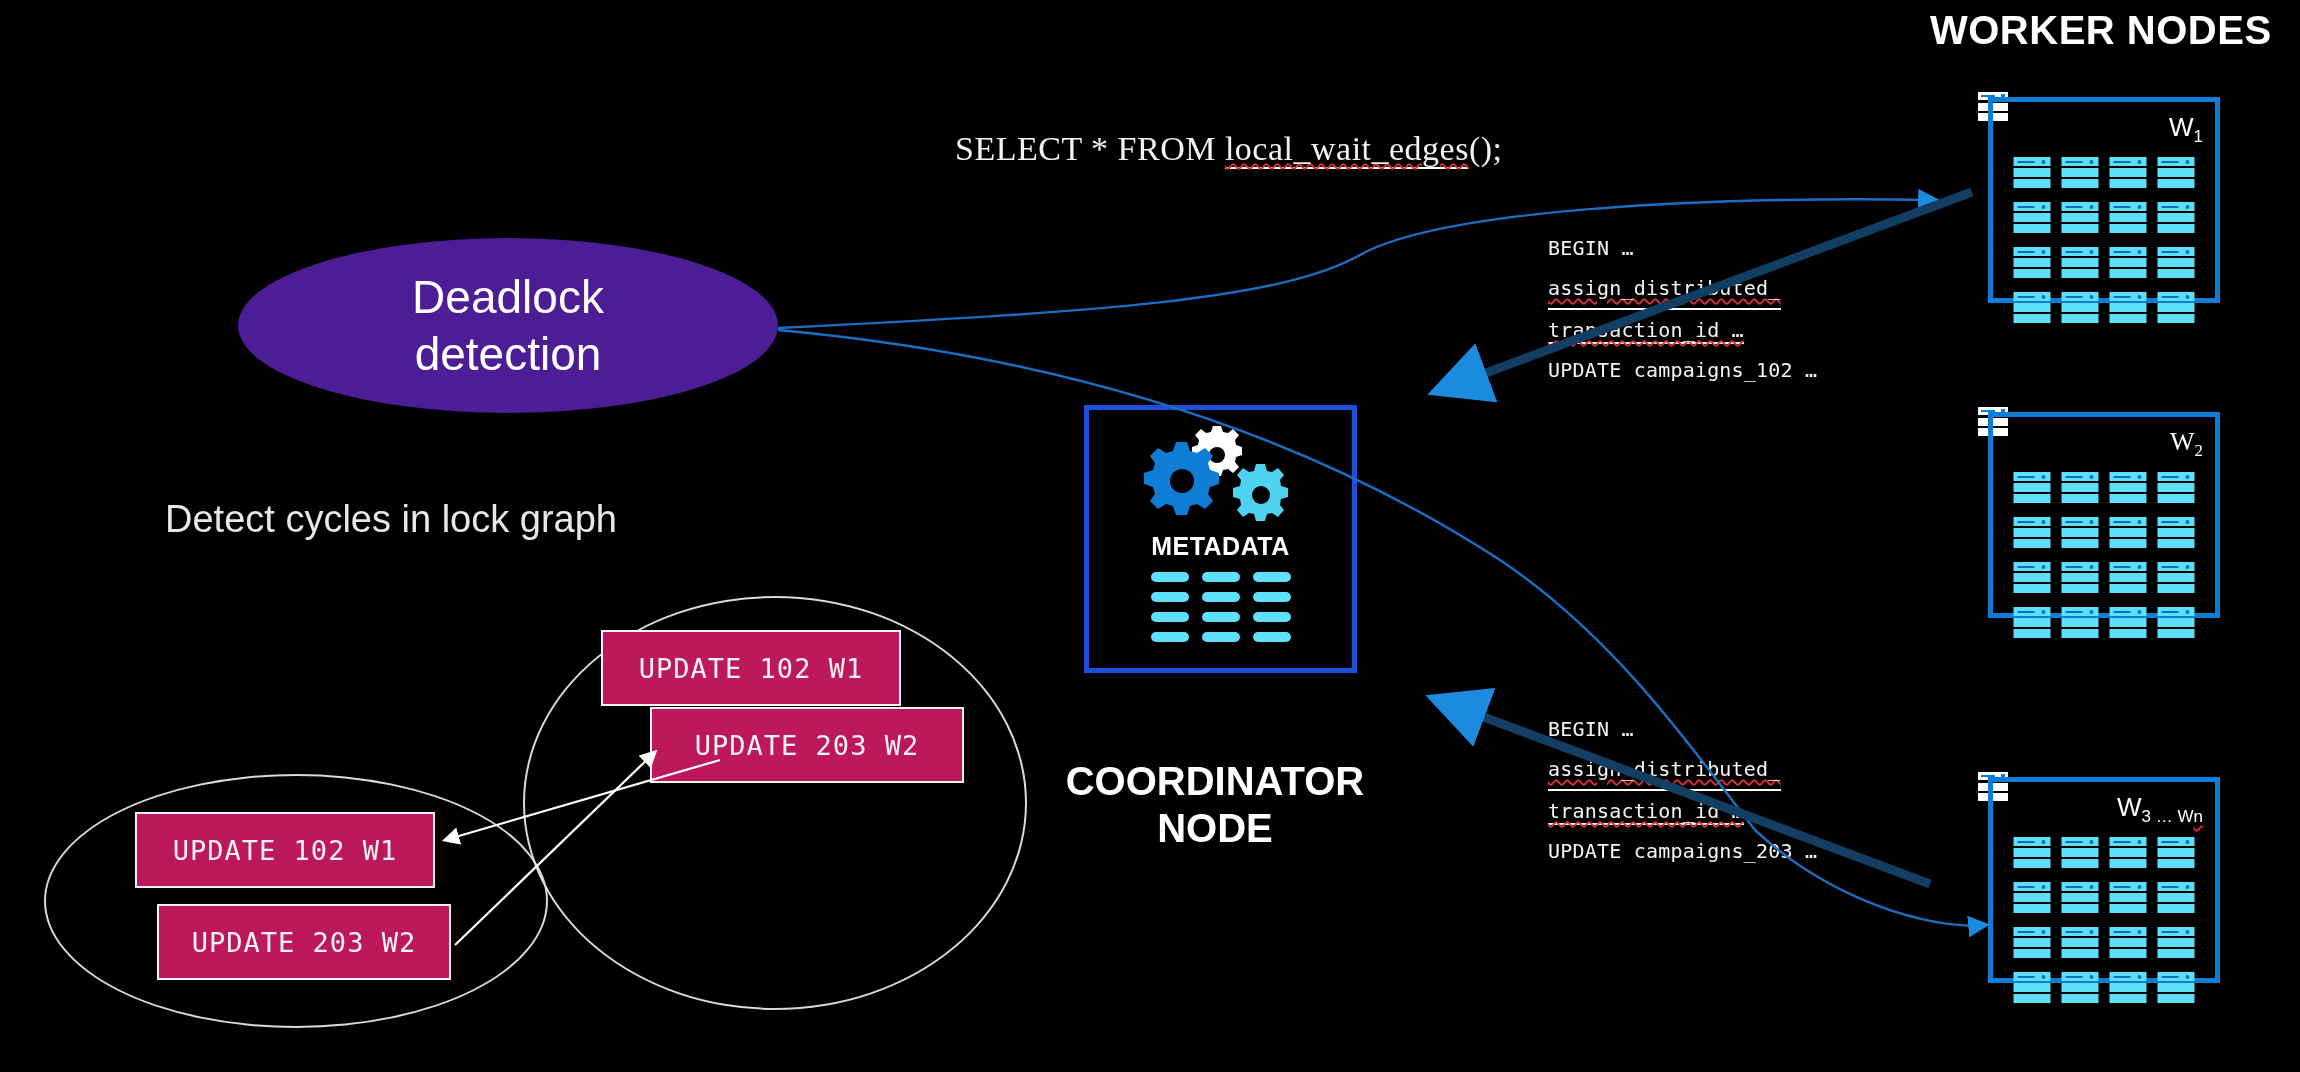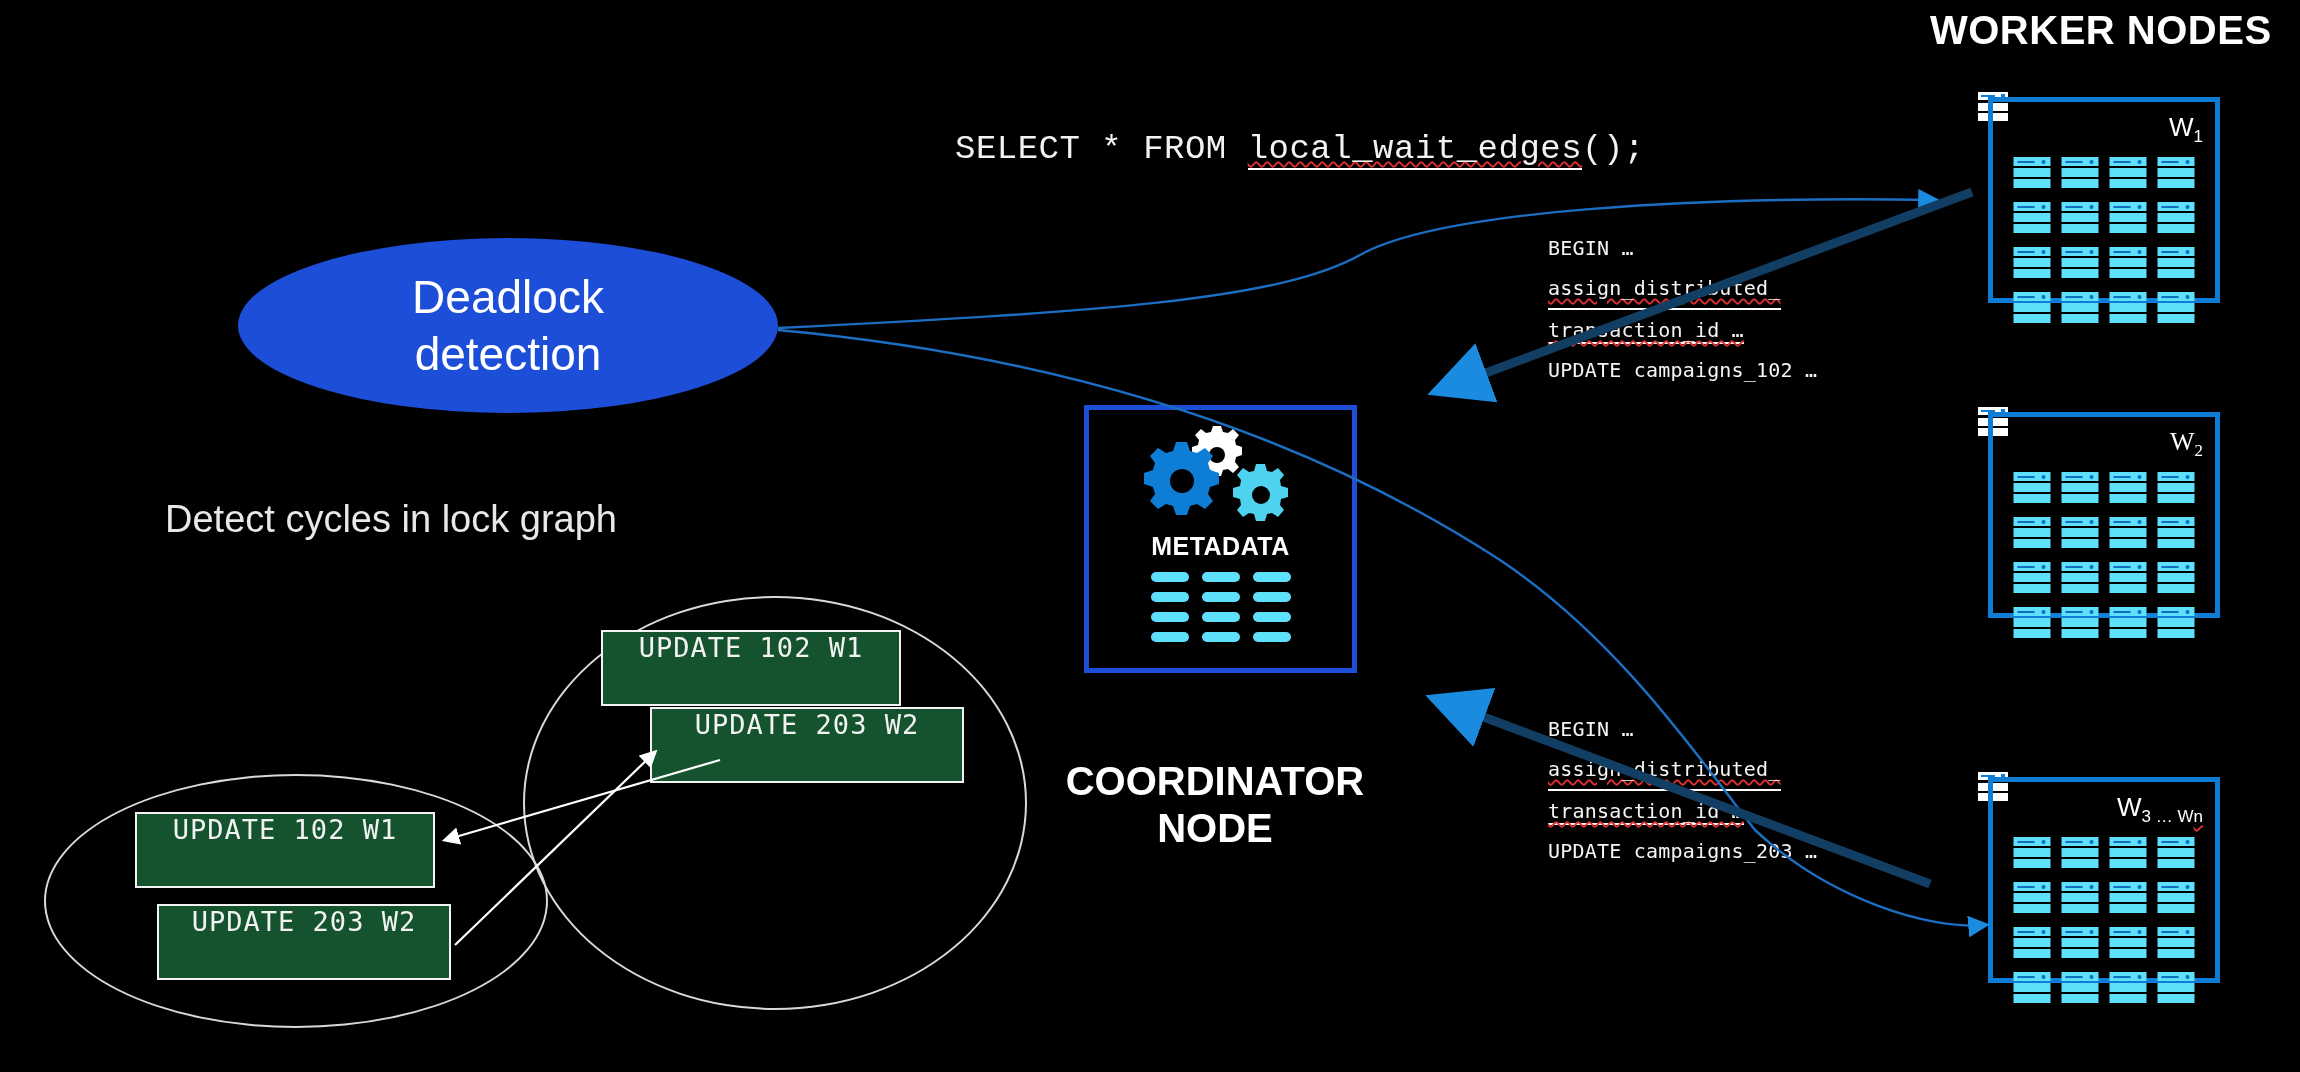--- a/index.html
+++ b/index.html
@@ -34,42 +34,42 @@
     font-size: 40px;
     font-weight: bold;
     color: #ffffff;
     line-height: 1.18;
     margin-top: 40px;
   }
 
   
   .sql-line {
     left: 955px; top: 130px;
-    font-family: Liberation Mono, monospace;
+    font-family: Liberation Serif, serif;
     font-size: 34px;
     color: #f2f2f2;
     white-space: nowrap;
     letter-spacing: 0.5px;
   }
   .squiggle {
     text-decoration: underline;
     text-decoration-style: wavy;
     text-decoration-color: #e03030;
     text-decoration-thickness: 2px;
     text-underline-offset: 3px;
   }
   .plain-underline {
     border-bottom: 2px solid #ffffff;
   }
 
   
   .deadlock-ellipse {
     left: 238px; top: 238px;
     width: 540px; height: 175px;
-    background: #1d4ed8;
+    background: #4c1d95;
     border-radius: 50%;
     display: flex;
     align-items: center;
     justify-content: center;
     text-align: center;
     color: #ffffff;
     font-size: 46px;
     line-height: 1.22;
   }
 
@@ -80,27 +80,27 @@
     white-space: nowrap;
   }
 
   
   .lock-ellipse {
     border: 2px solid #d9d9d9;
     border-radius: 50%;
     background: transparent;
   }
   .update-box {
-    background: #14532d;
+    background: #be185d;
     border: 2px solid #f2f2f2;
     color: #f2f2f2;
     font-family: "DejaVu Sans Mono", monospace;
     font-size: 27px;
     display: flex;
-    align-items: flex-start;
+    align-items: center;
     justify-content: center;
     letter-spacing: 1px;
     white-space: nowrap;
   }
 
   
   .metadata-box {
     left: 1084px; top: 405px;
     width: 273px; height: 268px;
     border: 5px solid #1d4ed8;

